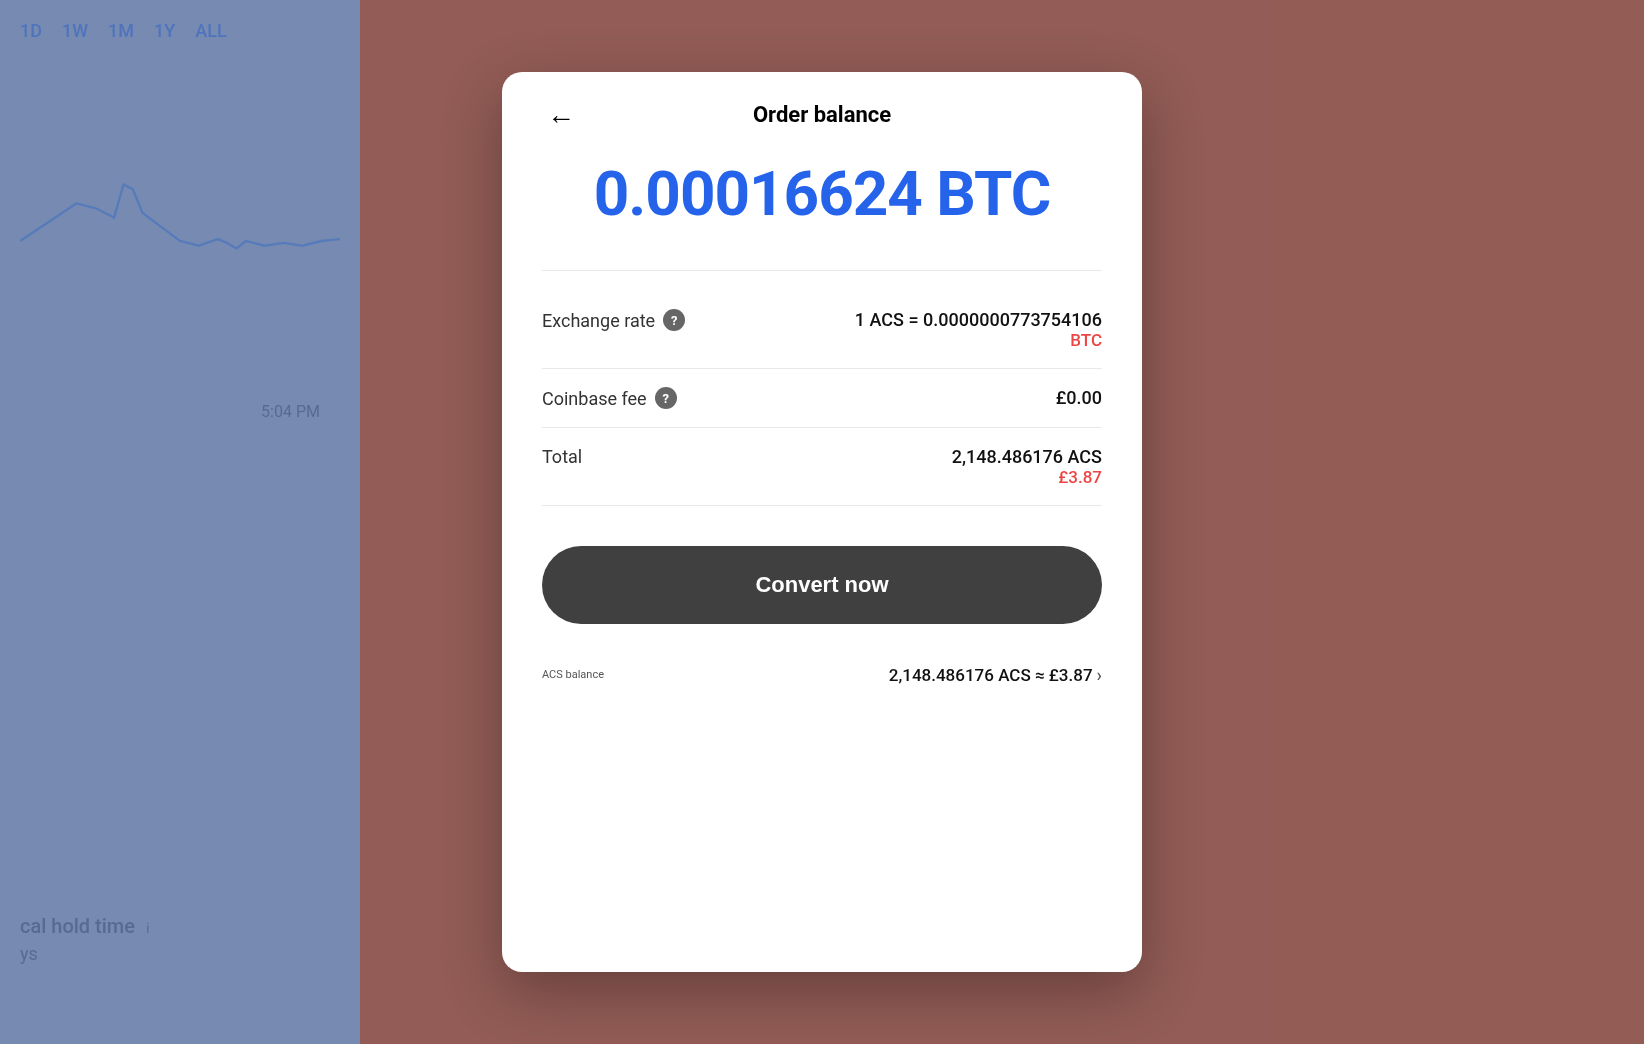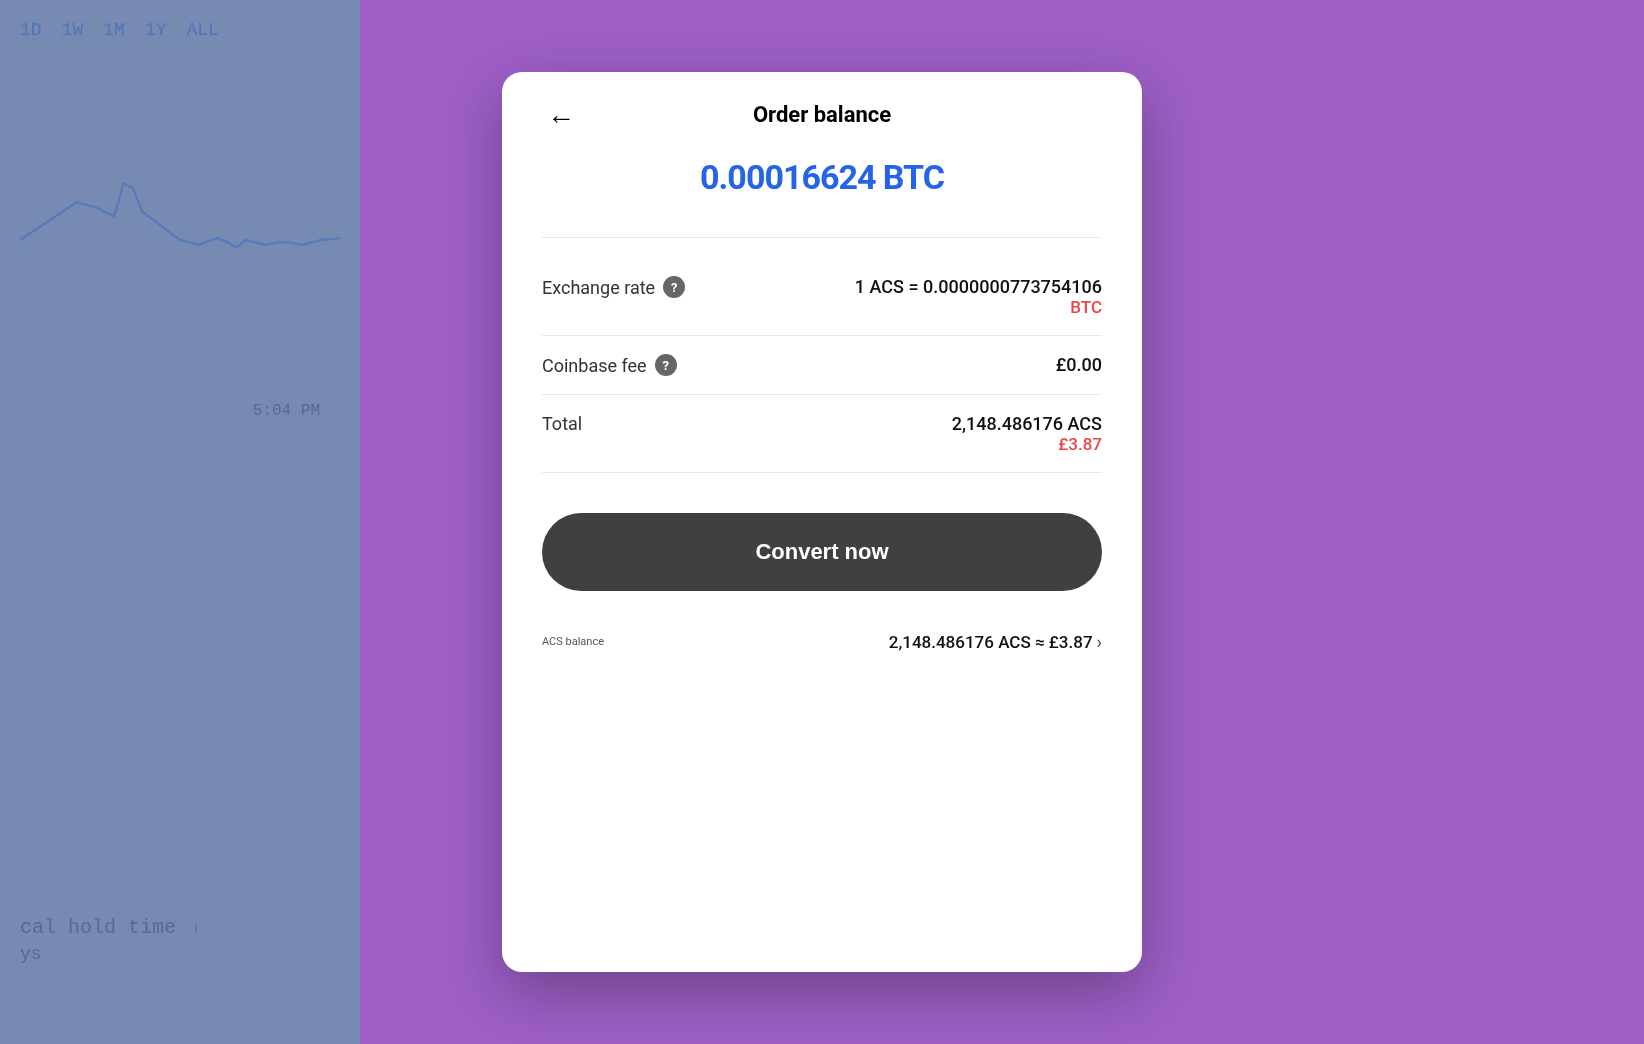--- a/index.html
+++ b/index.html
@@ -10,25 +10,24 @@
       overflow: hidden;
       font-family: -apple-system, BlinkMacSystemFont, 'Segoe UI', Roboto, sans-serif;
       background: #6b7fa3;
       position: relative;
     }
 
     
     .background {
       position: absolute;
       inset: 0;
-      background: #d946ef;
+      background: #c2410c;
       display: flex;
       align-items: flex-start;
       padding: 20px 30px;
-      font-family: Liberation Mono, monospace;
     }
 
     
     .left-panel {
       position: absolute;
       left: 0;
       top: 0;
       width: 360px;
       height: 100%;
       background: #8a9ec4;
@@ -133,21 +132,21 @@
       color: #000;
     }
 
     
     .amount-display {
       text-align: center;
       margin: 20px 0 40px;
     }
 
     .amount-value {
-      font-size: 34px;
+      font-size: 62px;
       font-weight: 700;
       color: #2563eb;
       letter-spacing: -1px;
     }
 
     
     .details-section {
       border-top: 1px solid #e8e8e8;
       padding-top: 20px;
     }

